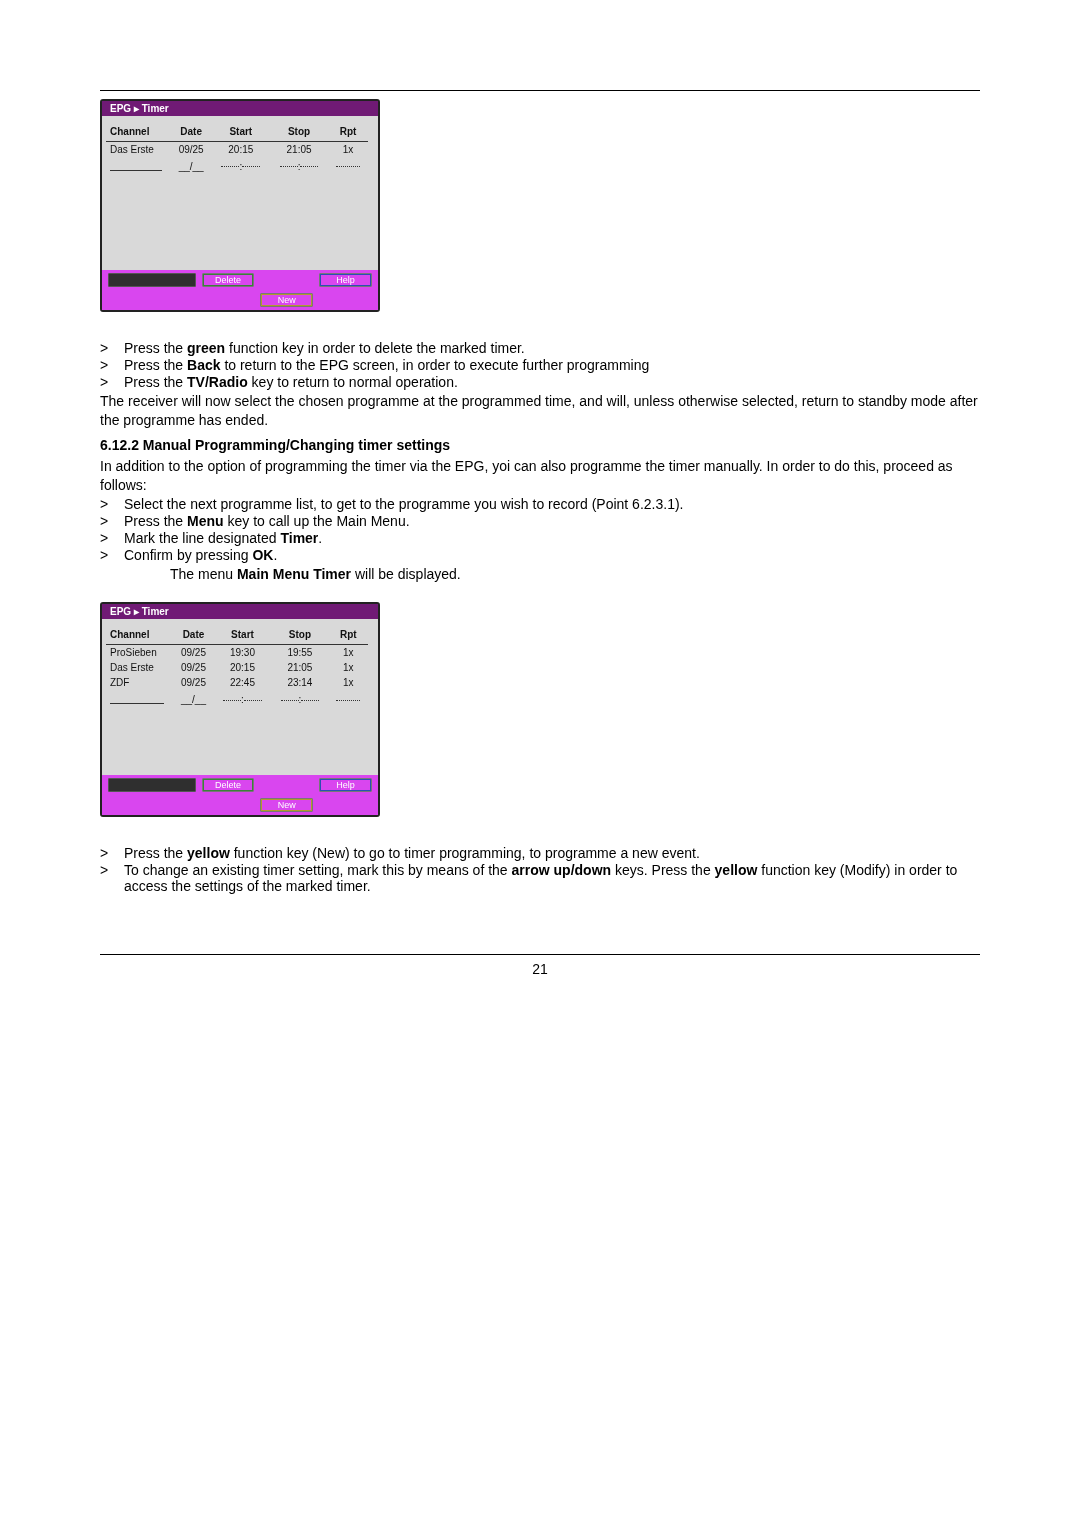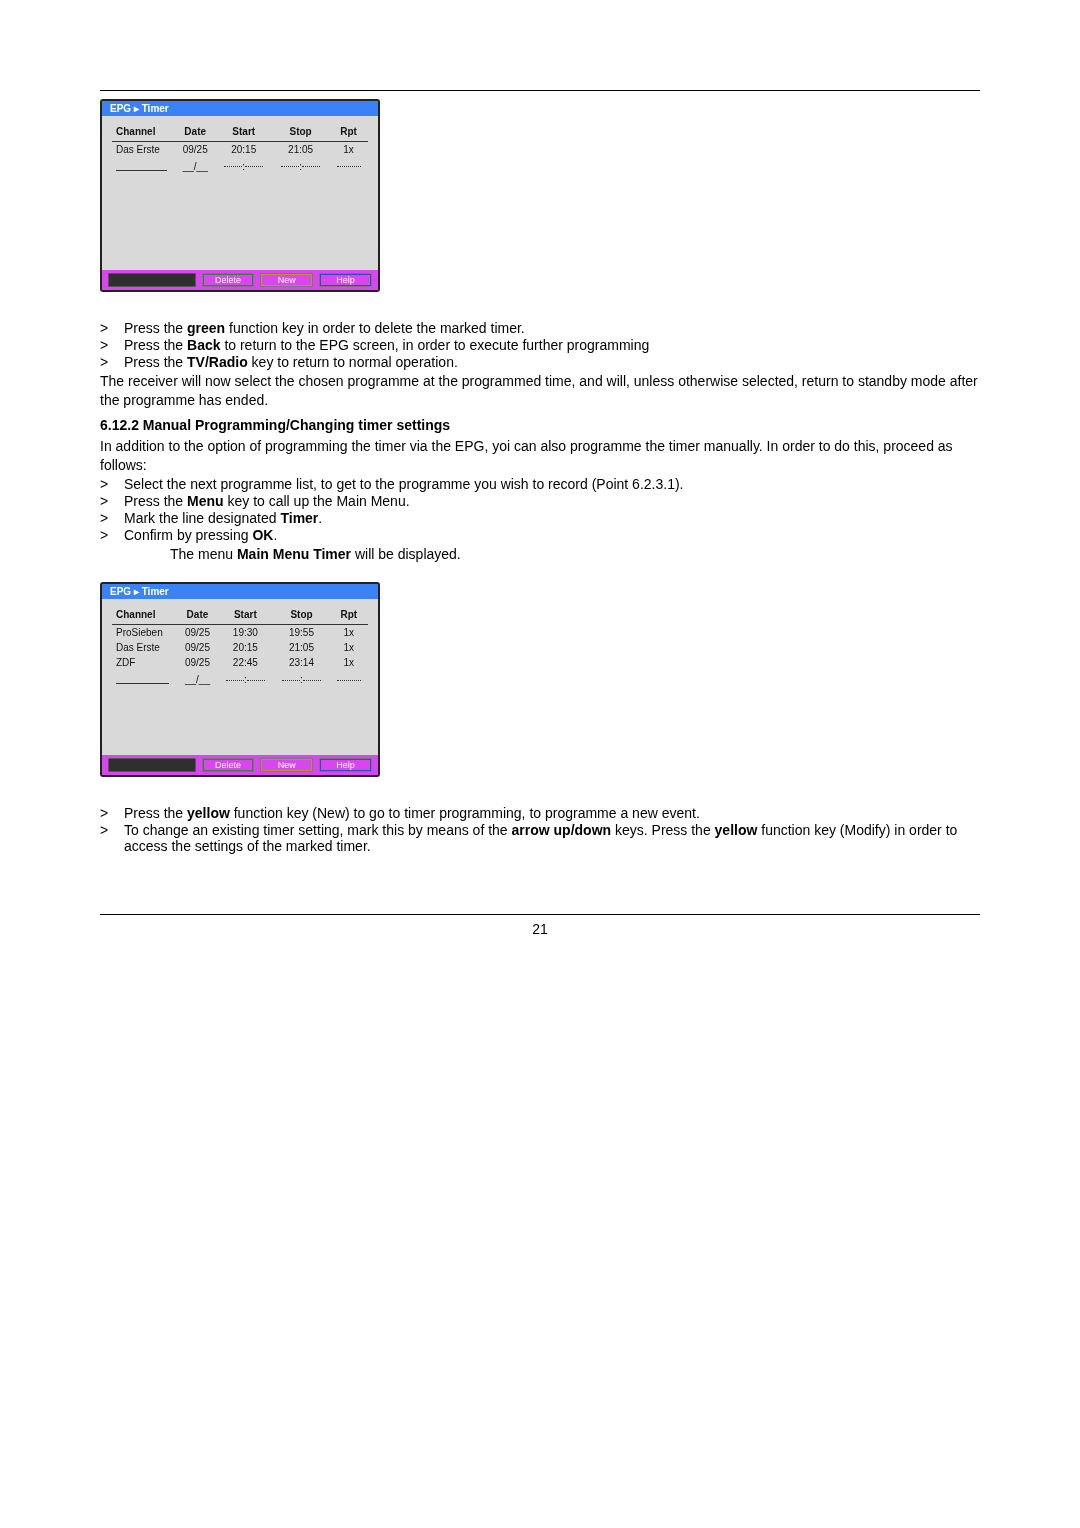--- a/index.html
+++ b/index.html
@@ -4,36 +4,36 @@
 <style>
   html,body{margin:0;padding:0;background:#fff;font-family:Arial,Helvetica,sans-serif;font-size:14px;color:#000;}
   .page{width:1080px;min-height:1528px;margin:0 auto;padding:90px 100px 0 100px;box-sizing:border-box;position:relative;}
   .hr{border:none;border-top:1px solid #000;margin:0;}
   .hr-top{margin-bottom:8px;}
   .hr-bot{margin-top:60px;}
   .pagenum{text-align:center;font-size:14px;margin-top:6px;}
   .content{margin-top:16px;}
   .fig{display:block;margin:8px auto 28px auto;}
   .timer{width:276px;background:#d9d9d9;border:2px solid #222;border-radius:3px;font-family:Arial,Helvetica,sans-serif;font-size:10px;color:#111;}
-  .timer .title{background:#3b82f6;color:#fff;font-weight:bold;font-size:10px;padding:2px 8px;}
-  .timer .body{padding:8px 10px 6px 10px;}
+  .timer .title{background:#701a75;color:#fff;font-weight:bold;font-size:10px;padding:2px 8px;}
+  .timer .body{padding:8px 10px 6px 4px;}
   .timer table{width:100%;border-collapse:collapse;font-size:10px;}
   .timer th{font-weight:bold;text-align:left;padding:2px 4px 4px 4px;}
   .timer td{text-align:left;padding:2px 4px;}
   .timer th:nth-child(n+2),.timer td:nth-child(n+2){text-align:center;}
   .timer .hdrline td,.timer .hdrline th{border-bottom:1px solid #333;}
   .timer .inputrow td{padding-top:4px;}
   .timer .ichan{border-top:1px solid #333;display:block;width:92%;height:1px;margin-top:8px;}
   .timer .idate{font-size:10px;margin-top:42px;}
   .timer .islot{display:inline-block;border-top:1px dotted #333;width:18px;height:1px;vertical-align:middle;}
   .timer .footer{display:flex;gap:6px;background:#d946ef;padding:3px 6px;}
   .timer .spacer{flex:2;border:1px solid #555;background:#2f2f2f;height:12px;border-radius:1px;}
   .timer .btn{flex:1;text-align:center;color:#fff;font-size:9px;padding:0 4px;line-height:12px;height:12px;border:1px solid #777;border-radius:1px;}
   .timer .btn.green{box-shadow:inset 0 0 0 1px #3c7f3c;}
-  .timer .btn.yellow{box-shadow:inset 0 0 0 1px #b39a2b;}
+  .timer .btn.yellow{box-shadow:inset 0 0 0 1px #b39a2b;margin-top:20px;}
   .timer .btn.blue{box-shadow:inset 0 0 0 1px #2b4fb3;}
   .timer .listpad{height:90px;}
 
   p{margin:2px 0;line-height:1.35;}
   .step{display:flex;margin:1px 0;}
   .caret{width:24px;flex:none;}
   .indent{padding-left:70px;}
   .stepbody{flex:1;}
   .bold{font-weight:bold;}
   .sec-head{font-weight:bold;margin-top:6px;}

